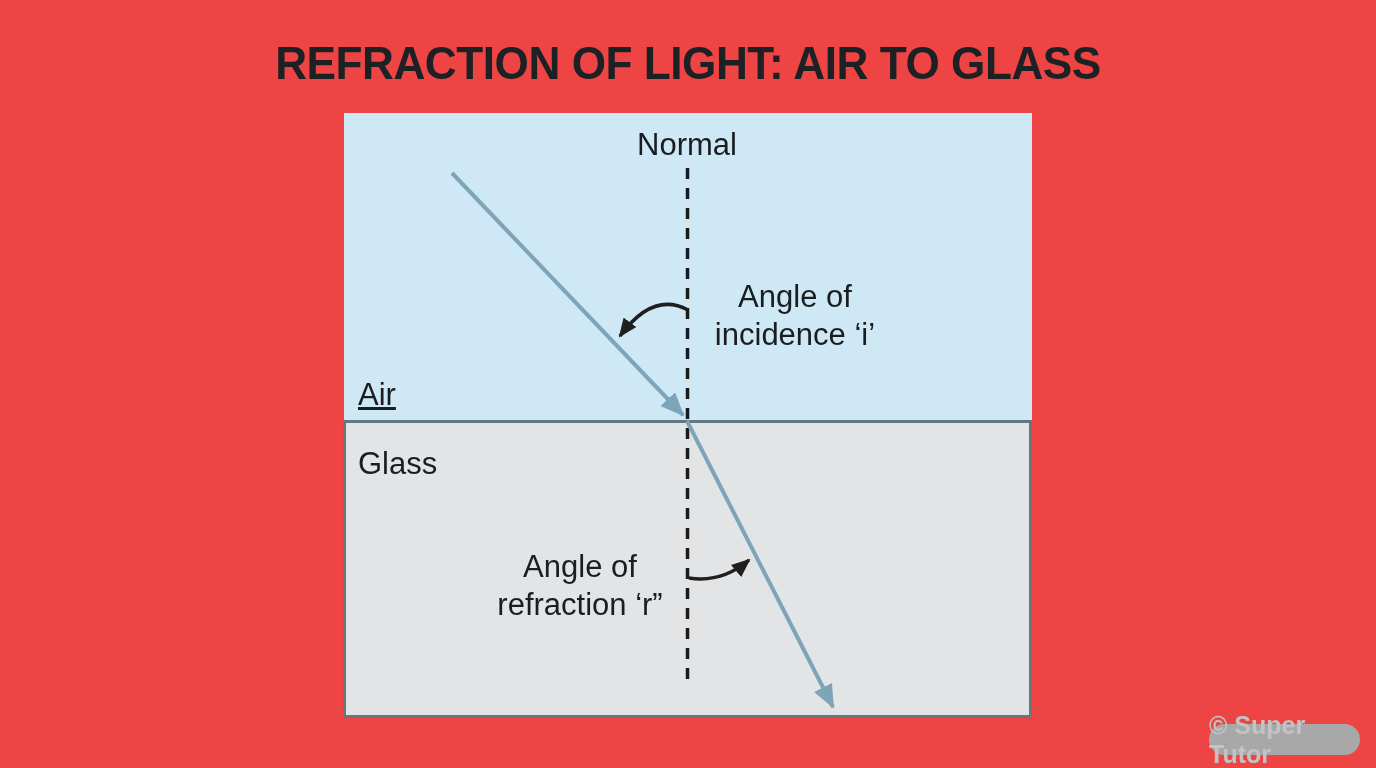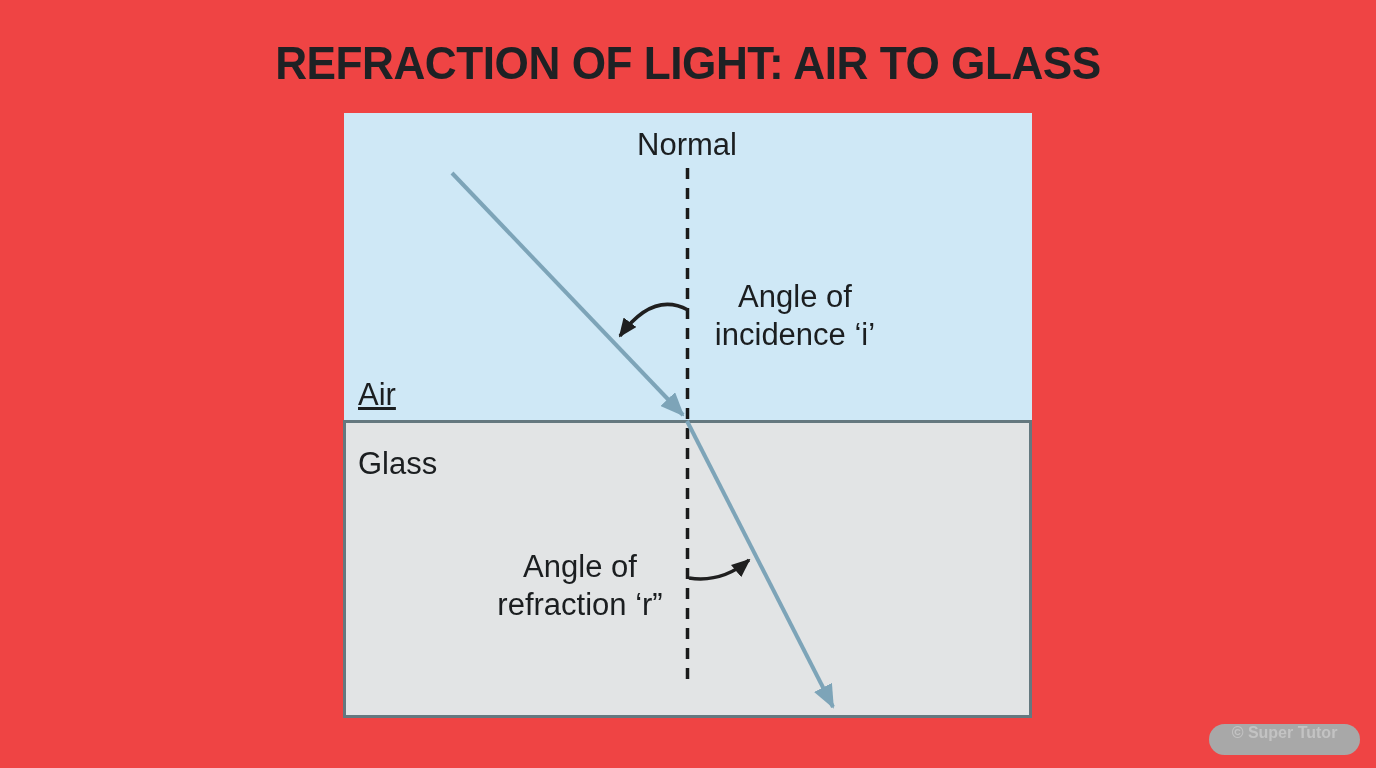--- a/index.html
+++ b/index.html
@@ -66,22 +66,23 @@
   }
   .watermark {
     position: absolute;
     right: 16px;
     bottom: 13px;
     width: 151px;
     height: 31px;
     border-radius: 16px;
     background: #a8a8a8;
     display: flex;
+    align-items: center;
     justify-content: center;
-    font-size: 16px;
+    font-size: 25px;
     font-weight: 700;
     color: #c3c3c3;
   }
 </style>
 </head>
 <body>
 
 <div class="stage">
 
   <div class="title">REFRACTION OF LIGHT: AIR TO GLASS</div>

